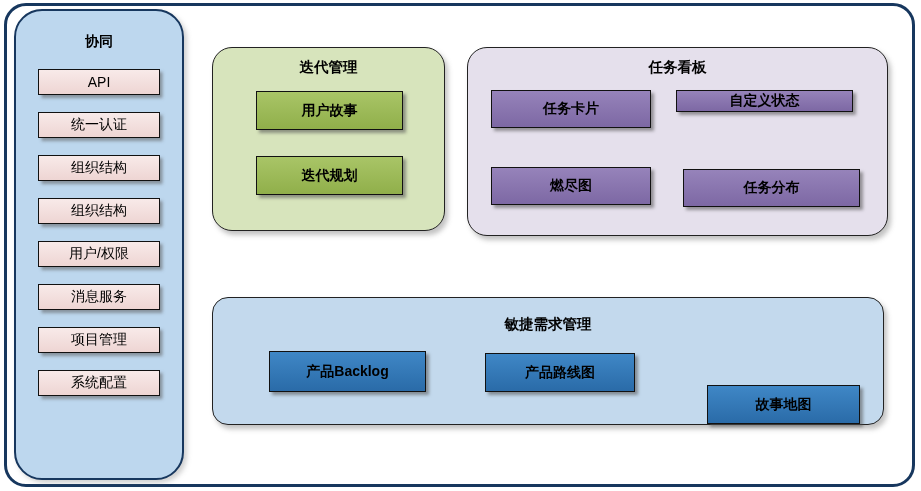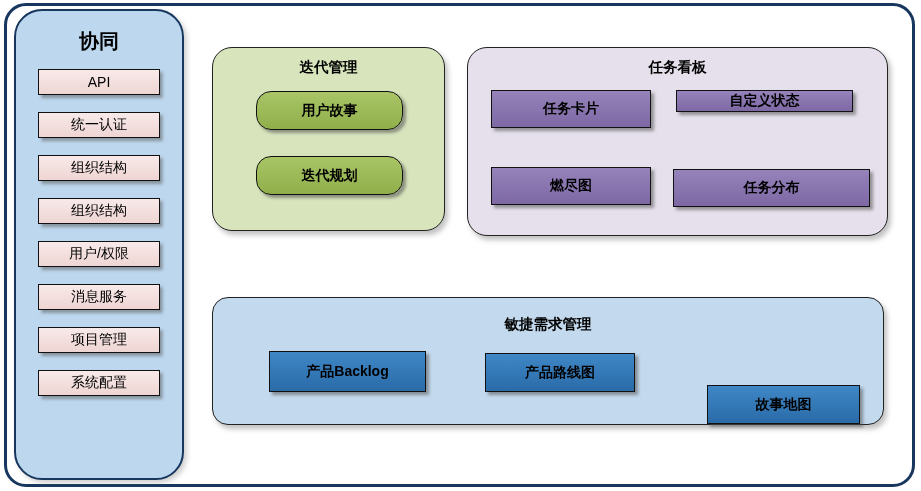--- a/index.html
+++ b/index.html
@@ -6,51 +6,51 @@
   body{font-family:"Liberation Sans","DejaVu Sans",sans-serif;color:#000;}
   .canvas{position:relative;width:921px;height:491px;background:#fff;overflow:hidden;}
   .outer-frame{position:absolute;left:4px;top:3px;width:911px;height:484px;
     border:3px solid #17375E;border-radius:22px;box-sizing:border-box;}
 
   
   .sidebar{position:absolute;left:14px;top:9px;width:170px;height:471px;
     background:#BDD7EE;border:2.5px solid #17375E;border-radius:28px;
     box-sizing:border-box;box-shadow:3px 3px 5px rgba(120,120,120,0.35);
     display:flex;flex-direction:column;align-items:center;padding-top:16px;}
-  .sidebar-title{font-size:20px;font-weight:bold;height:28px;line-height:28px;}
+  .sidebar-title{font-size:14px;font-weight:bold;height:28px;line-height:28px;}
   .sidebar-items{margin-top:14px;display:flex;flex-direction:column;gap:17px;align-items:center;}
   .sidebar-item{width:122px;height:26px;box-sizing:border-box;
     background:linear-gradient(#F8EAE9,#EED5D3);
     border:1.5px solid #111;display:flex;align-items:center;justify-content:center;
     font-size:14px;font-weight:normal;box-shadow:2.5px 3px 3px rgba(90,90,90,0.55);}
 
   
   .group{position:absolute;border:1.2px solid #222;box-sizing:border-box;
     box-shadow:3px 4px 5px rgba(120,120,120,0.45);}
   .group-title{position:absolute;left:0;right:0;text-align:center;
     font-size:14.5px;font-weight:bold;}
   .node{position:absolute;border:1.5px solid #111;box-sizing:border-box;
     display:flex;align-items:center;justify-content:center;
     font-size:14px;font-weight:bold;box-shadow:3px 3px 3px rgba(80,80,80,0.55);}
 
   
   .iteration{left:212px;top:47px;width:233px;height:184px;background:#D7E4BC;border-radius:20px;}
   .iteration .group-title{top:10px;}
-  .node-green{background:linear-gradient(#A9C567,#90AF4A);border-radius:15px;}
+  .node-green{background:linear-gradient(#A9C567,#90AF4A);}
   .it-1{left:43px;top:43px;width:147px;height:39px;}
   .it-2{left:43px;top:108px;width:147px;height:39px;}
 
   
   .kanban{left:467px;top:47px;width:421px;height:189px;background:#E5E0EC;border-radius:20px;}
   .kanban .group-title{top:10px;}
   .node-purple{background:linear-gradient(#9683BA,#7D68A4);}
   .kb-1{left:23px;top:42px;width:160px;height:38px;}
   .kb-2{left:208px;top:42px;width:177px;height:22px;}
   .kb-3{left:23px;top:119px;width:160px;height:38px;}
-  .kb-4{left:205px;top:121px;width:197px;height:38px;}
+  .kb-4{left:215px;top:121px;width:177px;height:38px;}
 
   
   .agile{left:212px;top:297px;width:672px;height:128px;background:#C3D9ED;border-radius:16px;}
   .agile .group-title{top:17px;}
   .node-blue{background:linear-gradient(#3F87C6,#2A6BA8);}
   .ag-1{left:56px;top:53px;width:157px;height:41px;}
   .ag-2{left:272px;top:55px;width:150px;height:39px;}
   .ag-3{left:494px;top:55px;width:153px;height:39px;margin-top:32px;}
 </style>
 </head>

